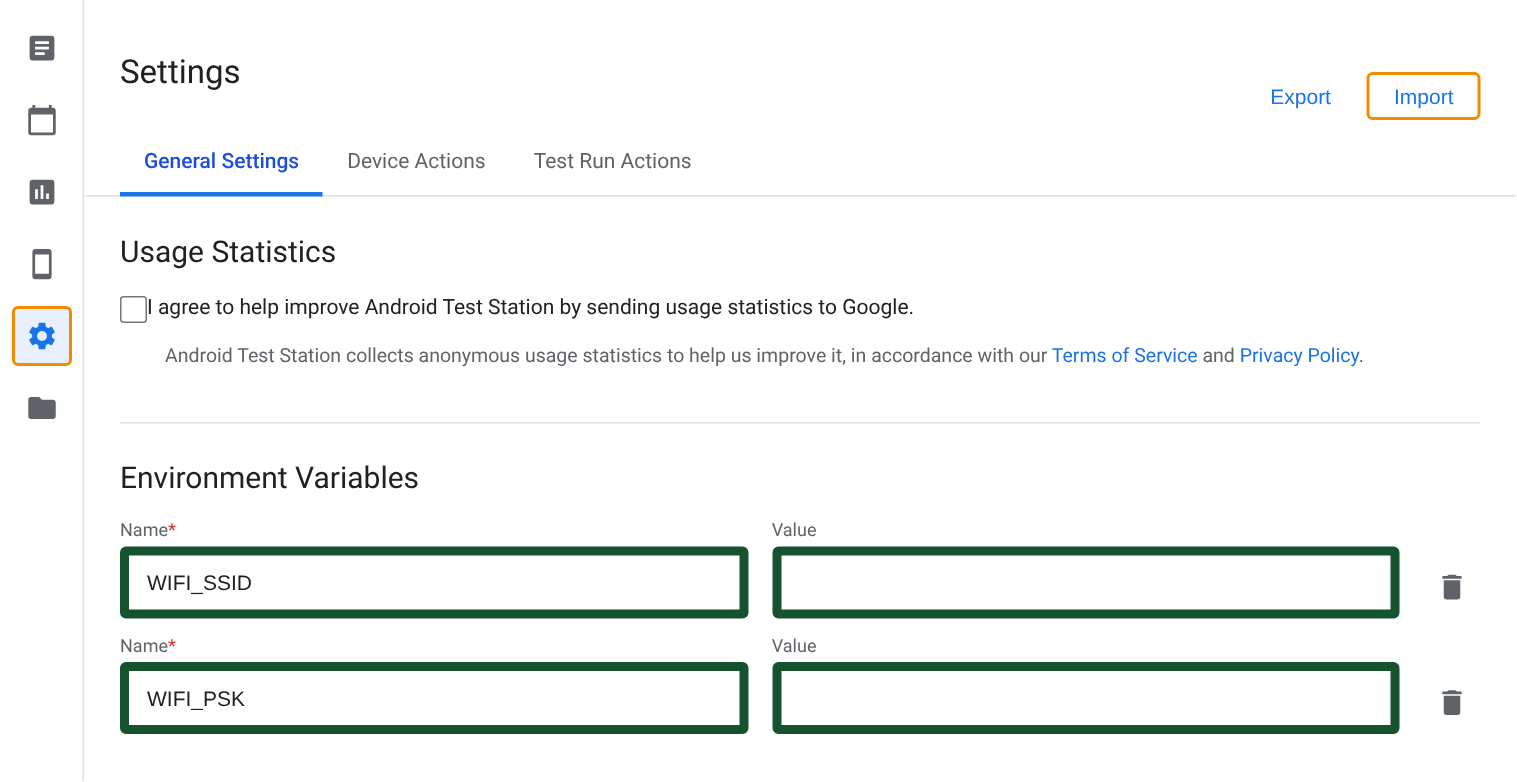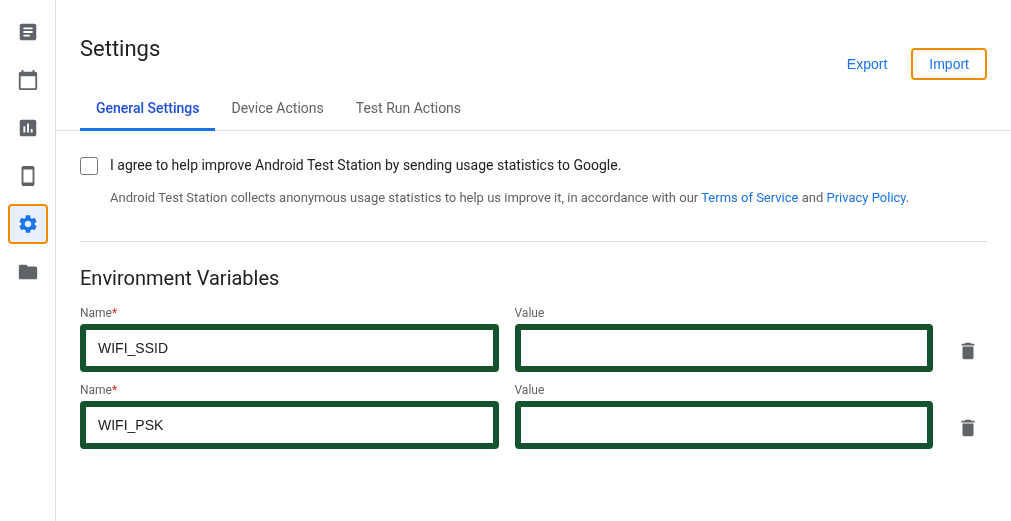--- a/index.html
+++ b/index.html
@@ -121,21 +121,21 @@
     .section-divider {
       border: none;
       border-top: 1px solid #e0e0e0;
       margin: 24px 0;
     }
 
     
     .checkbox-row {
       display: flex;
       align-items: flex-start;
-      gap: 12px;
+      gap: 0;
       margin-bottom: 12px;
     }
     .checkbox-row input[type="checkbox"] {
       width: 18px;
       height: 18px;
       margin-top: 2px;
       flex-shrink: 0;
       cursor: pointer;
     }
     .checkbox-label {
@@ -257,20 +257,21 @@
 
   <div class="tabs">
     <div class="tab active">General Settings</div>
     <div class="tab">Device Actions</div>
     <div class="tab">Test Run Actions</div>
   </div>
 
   <div class="content">
 
     <div class="section">
+      <h2 class="section-title">Usage Statistics</h2>
       <div class="checkbox-row">
         <input type="checkbox" id="usage-checkbox" style="">
         <label class="checkbox-label" for="usage-checkbox">I agree to help improve Android Test Station by sending usage statistics to Google.</label>
       </div>
       <p class="info-text">
         <span>Android Test Station collects anonymous usage statistics to help us improve it, in accordance with our </span><a class="link">Terms of Service</a><span> and </span><a class="link">Privacy Policy</a><span>.</span>
       </p>
     </div>
 
     <hr class="section-divider">

